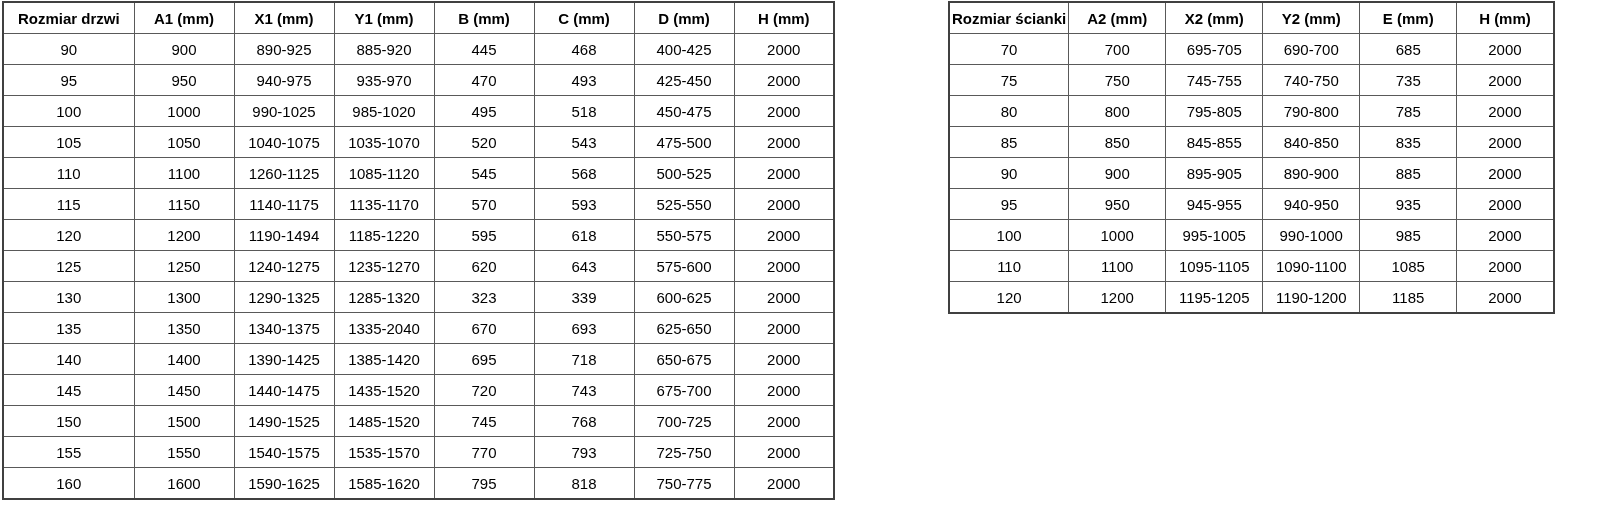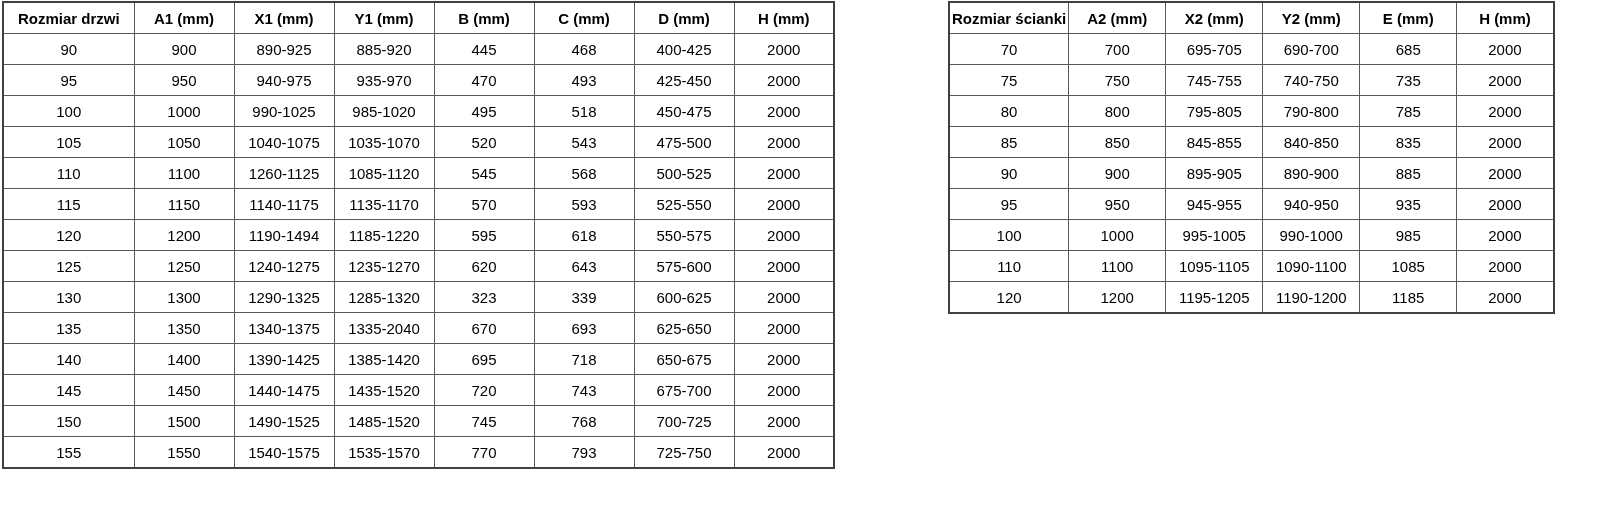--- a/index.html
+++ b/index.html
@@ -207,20 +207,30 @@
         <tr>
           <td>155</td>
           <td>1550</td>
           <td>1540-1575</td>
           <td>1535-1570</td>
           <td>770</td>
           <td>793</td>
           <td>725-750</td>
           <td>2000</td>
         </tr>
+        <tr>
+          <td>160</td>
+          <td>1600</td>
+          <td>1590-1625</td>
+          <td>1585-1620</td>
+          <td>795</td>
+          <td>818</td>
+          <td>750-775</td>
+          <td>2000</td>
+        </tr>
       </tbody>
     </table>
   <table class="spec" id="walls-table">
       <colgroup>
         <col>
         <col>
         <col>
         <col>
         <col>
         <col>

